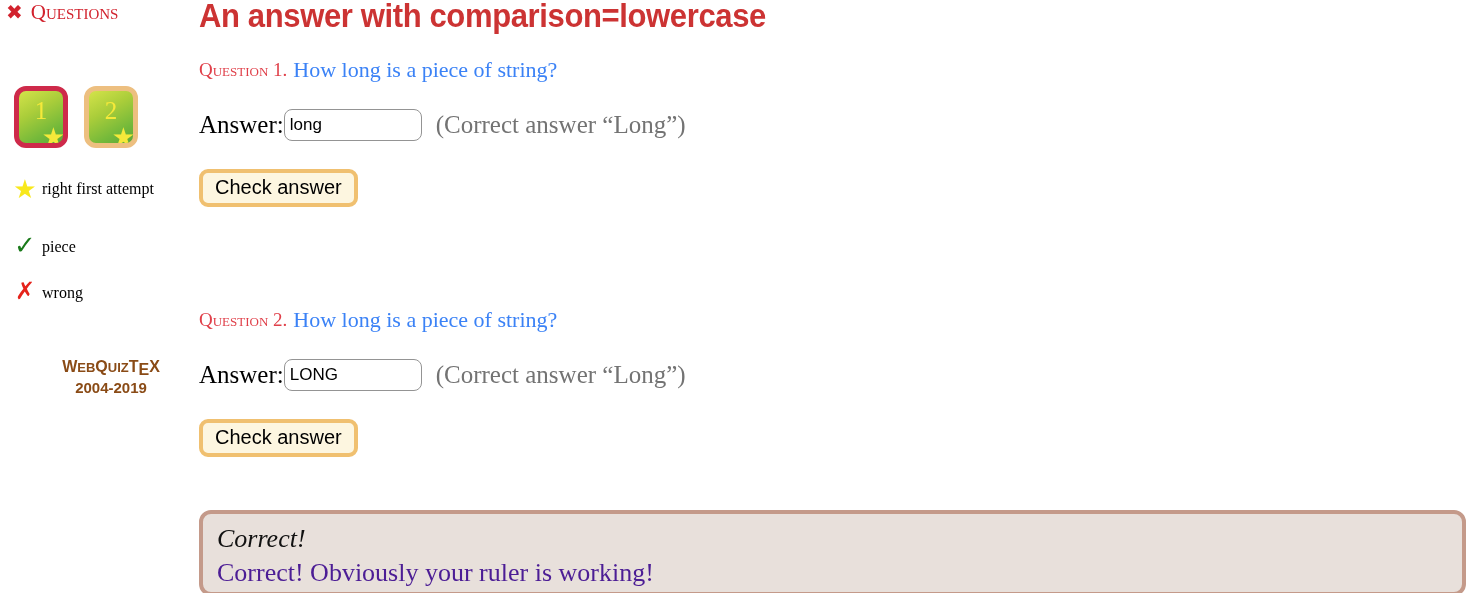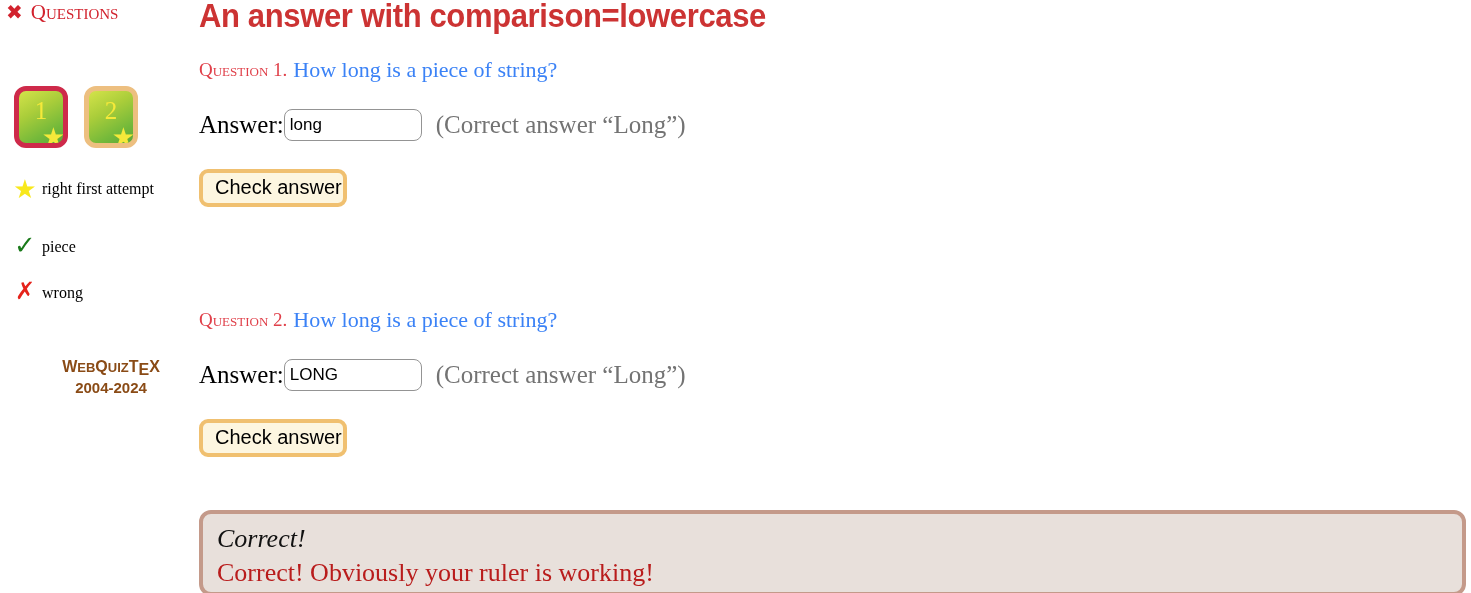--- a/index.html
+++ b/index.html
@@ -222,21 +222,21 @@
     margin-left: 14px;
   }
 
   .check-btn {
     display: inline-block;
     margin-top: 28px;
     box-sizing: border-box;
     border: 4px solid #f0c070;
     background: #fdf6e0;
     border-radius: 9px;
-    padding: 2px 1px 4px 12px;
+    padding: 2px 12px 4px 12px;
     font-family: "Liberation Sans", sans-serif;
     font-size: 20px;
     line-height: 24px;
     color: #000000;
     cursor: pointer;
   }
 
   #feedback {
     position: absolute;
     left: 0px;
@@ -255,21 +255,21 @@
     font-style: italic;
     font-weight: normal;
     font-size: 26px;
     line-height: 34px;
     color: #111111;
   }
   #feedback .fb-msg {
     font-family: "Liberation Serif", serif;
     font-size: 26px;
     line-height: 34px;
-    color: #b91c1c;
+    color: #4c1d95;
   }
 </style>
 </head>
 <body>
 
 <div id="sidebar">
 
   <div id="side-header">
     <span class="x-mark">✖</span>
     <span class="q-label">Questions</span>
@@ -296,21 +296,21 @@
       <span class="txt">piece</span>
     </div>
     <div class="legend-row" id="lg-wrong">
       <span class="icon">✗</span>
       <span class="txt">wrong</span>
     </div>
   </div>
 
   <div id="copyright">
     <div class="brand"><span class="big">W</span><span>EB</span><span class="big">Q</span><span>UIZ</span><span class="big">T</span><span class="lowe">E</span><span class="big">X</span></div>
-    <div class="line">2004-2024</div>
+    <div class="line">2004-2019</div>
   </div>
 
 </div>
 
 <div id="main">
 
   <div id="page-title">An answer with comparison=lowercase</div>
 
   <div class="question-block" id="q1">
     <div class="q-head">

